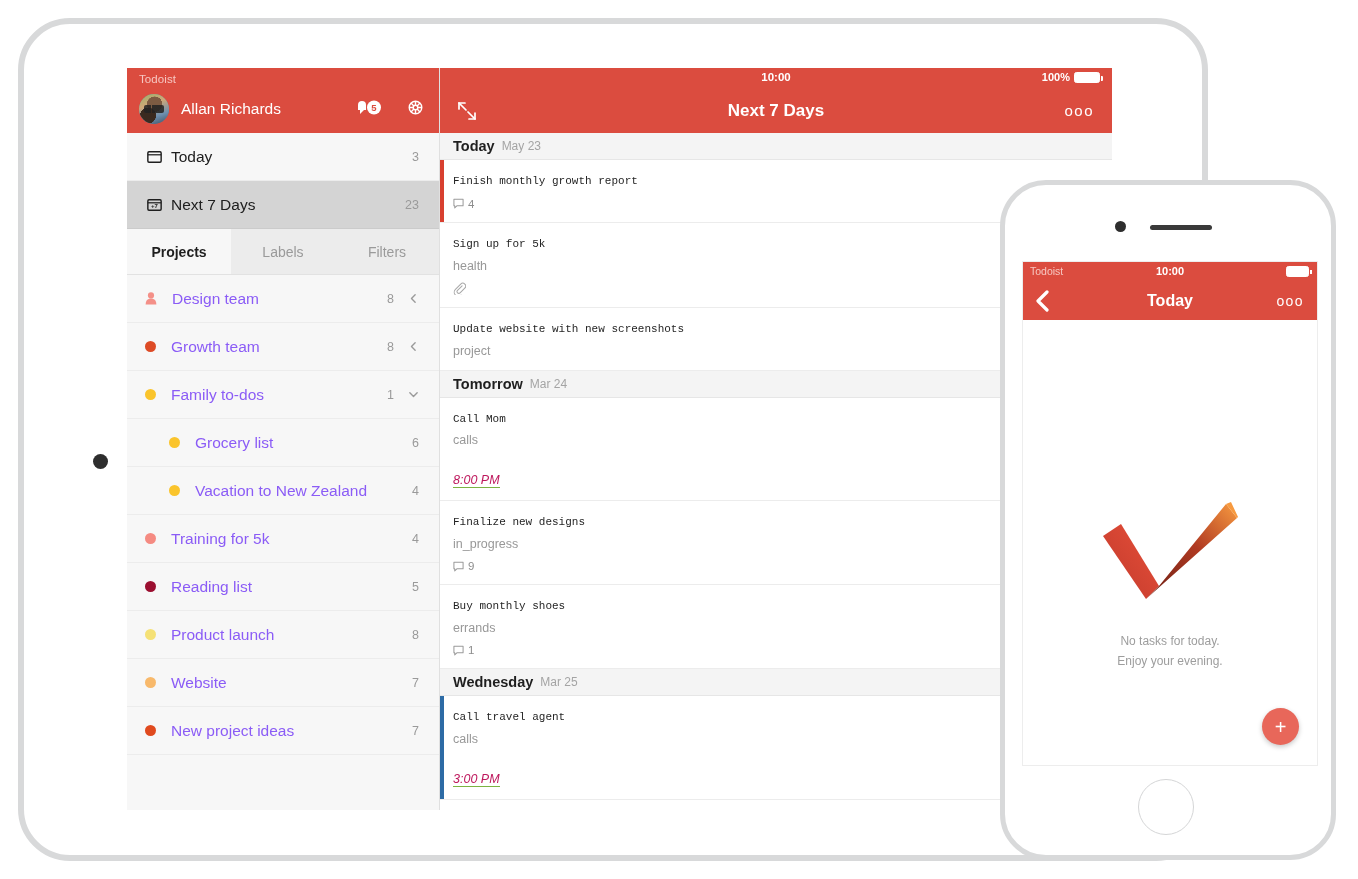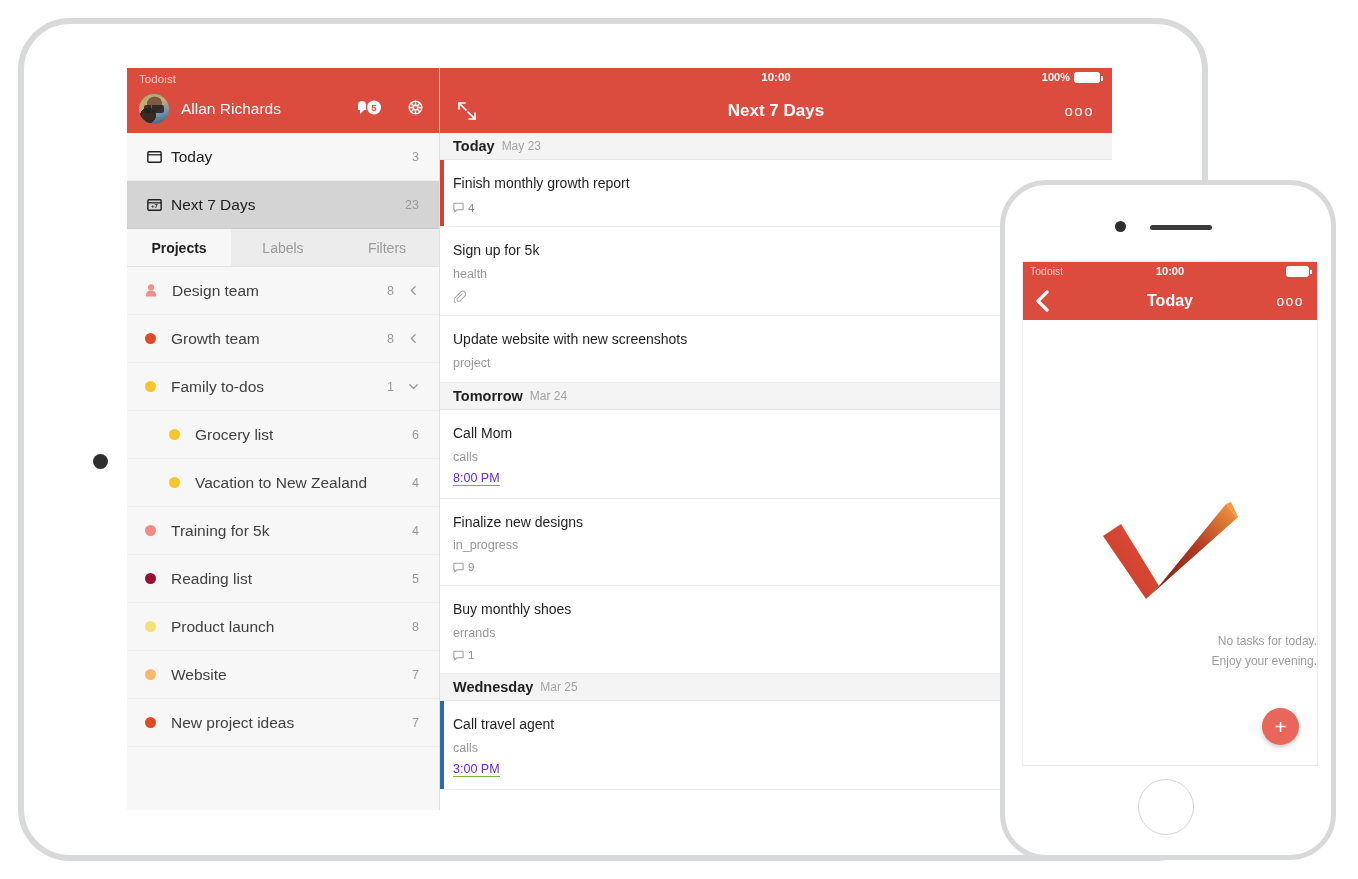--- a/index.html
+++ b/index.html
@@ -120,21 +120,21 @@
     cursor: pointer;
   }
   .sb-row.active { background: #d4d4d4; border-bottom-color: #cbcbcb; }
   .sb-row .ic { width: 26px; flex: 0 0 auto; line-height: 0; }
   .sb-row .lbl { flex: 1 1 auto; font-size: 15.5px; color: #202020; }
   .sb-row .cnt { font-size: 12.5px; color: #9a9a9a; }
 
   
   .sb-tabs {
     display: flex;
-    height: 38px;
+    height: 46px;
     background: #ececec;
     border-bottom: 1px solid #e2e2e2;
     flex: 0 0 auto;
   }
   .sb-tab {
     flex: 1 1 0;
     display: flex;
     align-items: center;
     justify-content: center;
     font-size: 14px;
@@ -158,21 +158,21 @@
     cursor: pointer;
   }
   .pr-row.sub { padding-left: 42px; }
   .pr-dot {
     width: 11px; height: 11px;
     border-radius: 50%;
     flex: 0 0 auto;
     margin-right: 15px;
   }
   .pr-person { margin-right: 15px; line-height: 0; flex: 0 0 auto; }
-  .pr-name { flex: 1 1 auto; font-size: 15.5px; color: #404040; }
+  .pr-name { flex: 1 1 auto; font-size: 15.5px; color: #8b5cf6; }
   .pr-cnt { font-size: 12.5px; color: #9a9a9a; }
   .pr-chev { margin-left: 14px; line-height: 0; color: #9a9a9a; }
 
   
   #main {
     flex: 1 1 auto;
     display: flex;
     flex-direction: column;
     position: relative;
     background: #ffffff;
@@ -264,36 +264,37 @@
     border-bottom: 1px solid #ececec;
     position: relative;
     cursor: pointer;
     background: #ffffff;
   }
   .task .bar {
     position: absolute;
     left: 0; top: 0; bottom: 0;
     width: 4px;
   }
-  .task-title { font-size: 14px; color: #1f1f1f; line-height: 1.35; }
+  .task-title { font-size: 11px; color: #1f1f1f; line-height: 1.35; font-family: Liberation Mono, monospace; }
   .task-label { font-size: 12.5px; color: #989898; margin-top: 7px; }
   .task-meta {
     margin-top: 9px;
     display: flex;
     align-items: center;
     gap: 4px;
     font-size: 11.5px;
     color: #8d8d8d;
   }
   .task-time {
-    margin-top: 7px;
+    margin-top: 26px;
     font-size: 12.5px;
-    color: #6d28d9;
+    color: #be185d;
     display: inline-block;
     border-bottom: 1.5px solid #7cb342;
+    font-style: italic;
   }
   .task-proj {
     position: absolute;
     right: 16px; bottom: 10px;
     font-size: 12px;
     color: #a0a0a0;
   }
 
   .scroll-track {
     position: absolute;
@@ -392,21 +393,21 @@
     letter-spacing: 1.4px; cursor: pointer;
   }
   .ph-body {
     position: relative;
     height: 447px;
     background: #ffffff;
   }
   .empty-wrap {
     position: absolute;
     left: 0; right: 0; top: 178px;
-    text-align: right;
+    text-align: center;
   }
   .empty-check { margin: 0 auto 24px; display: block; }
   .empty-line {
     font-size: 12px;
     color: #9d9d9d;
     line-height: 1.65;
   }
   .fab {
     position: absolute;
     right: 18px; bottom: 22px;

